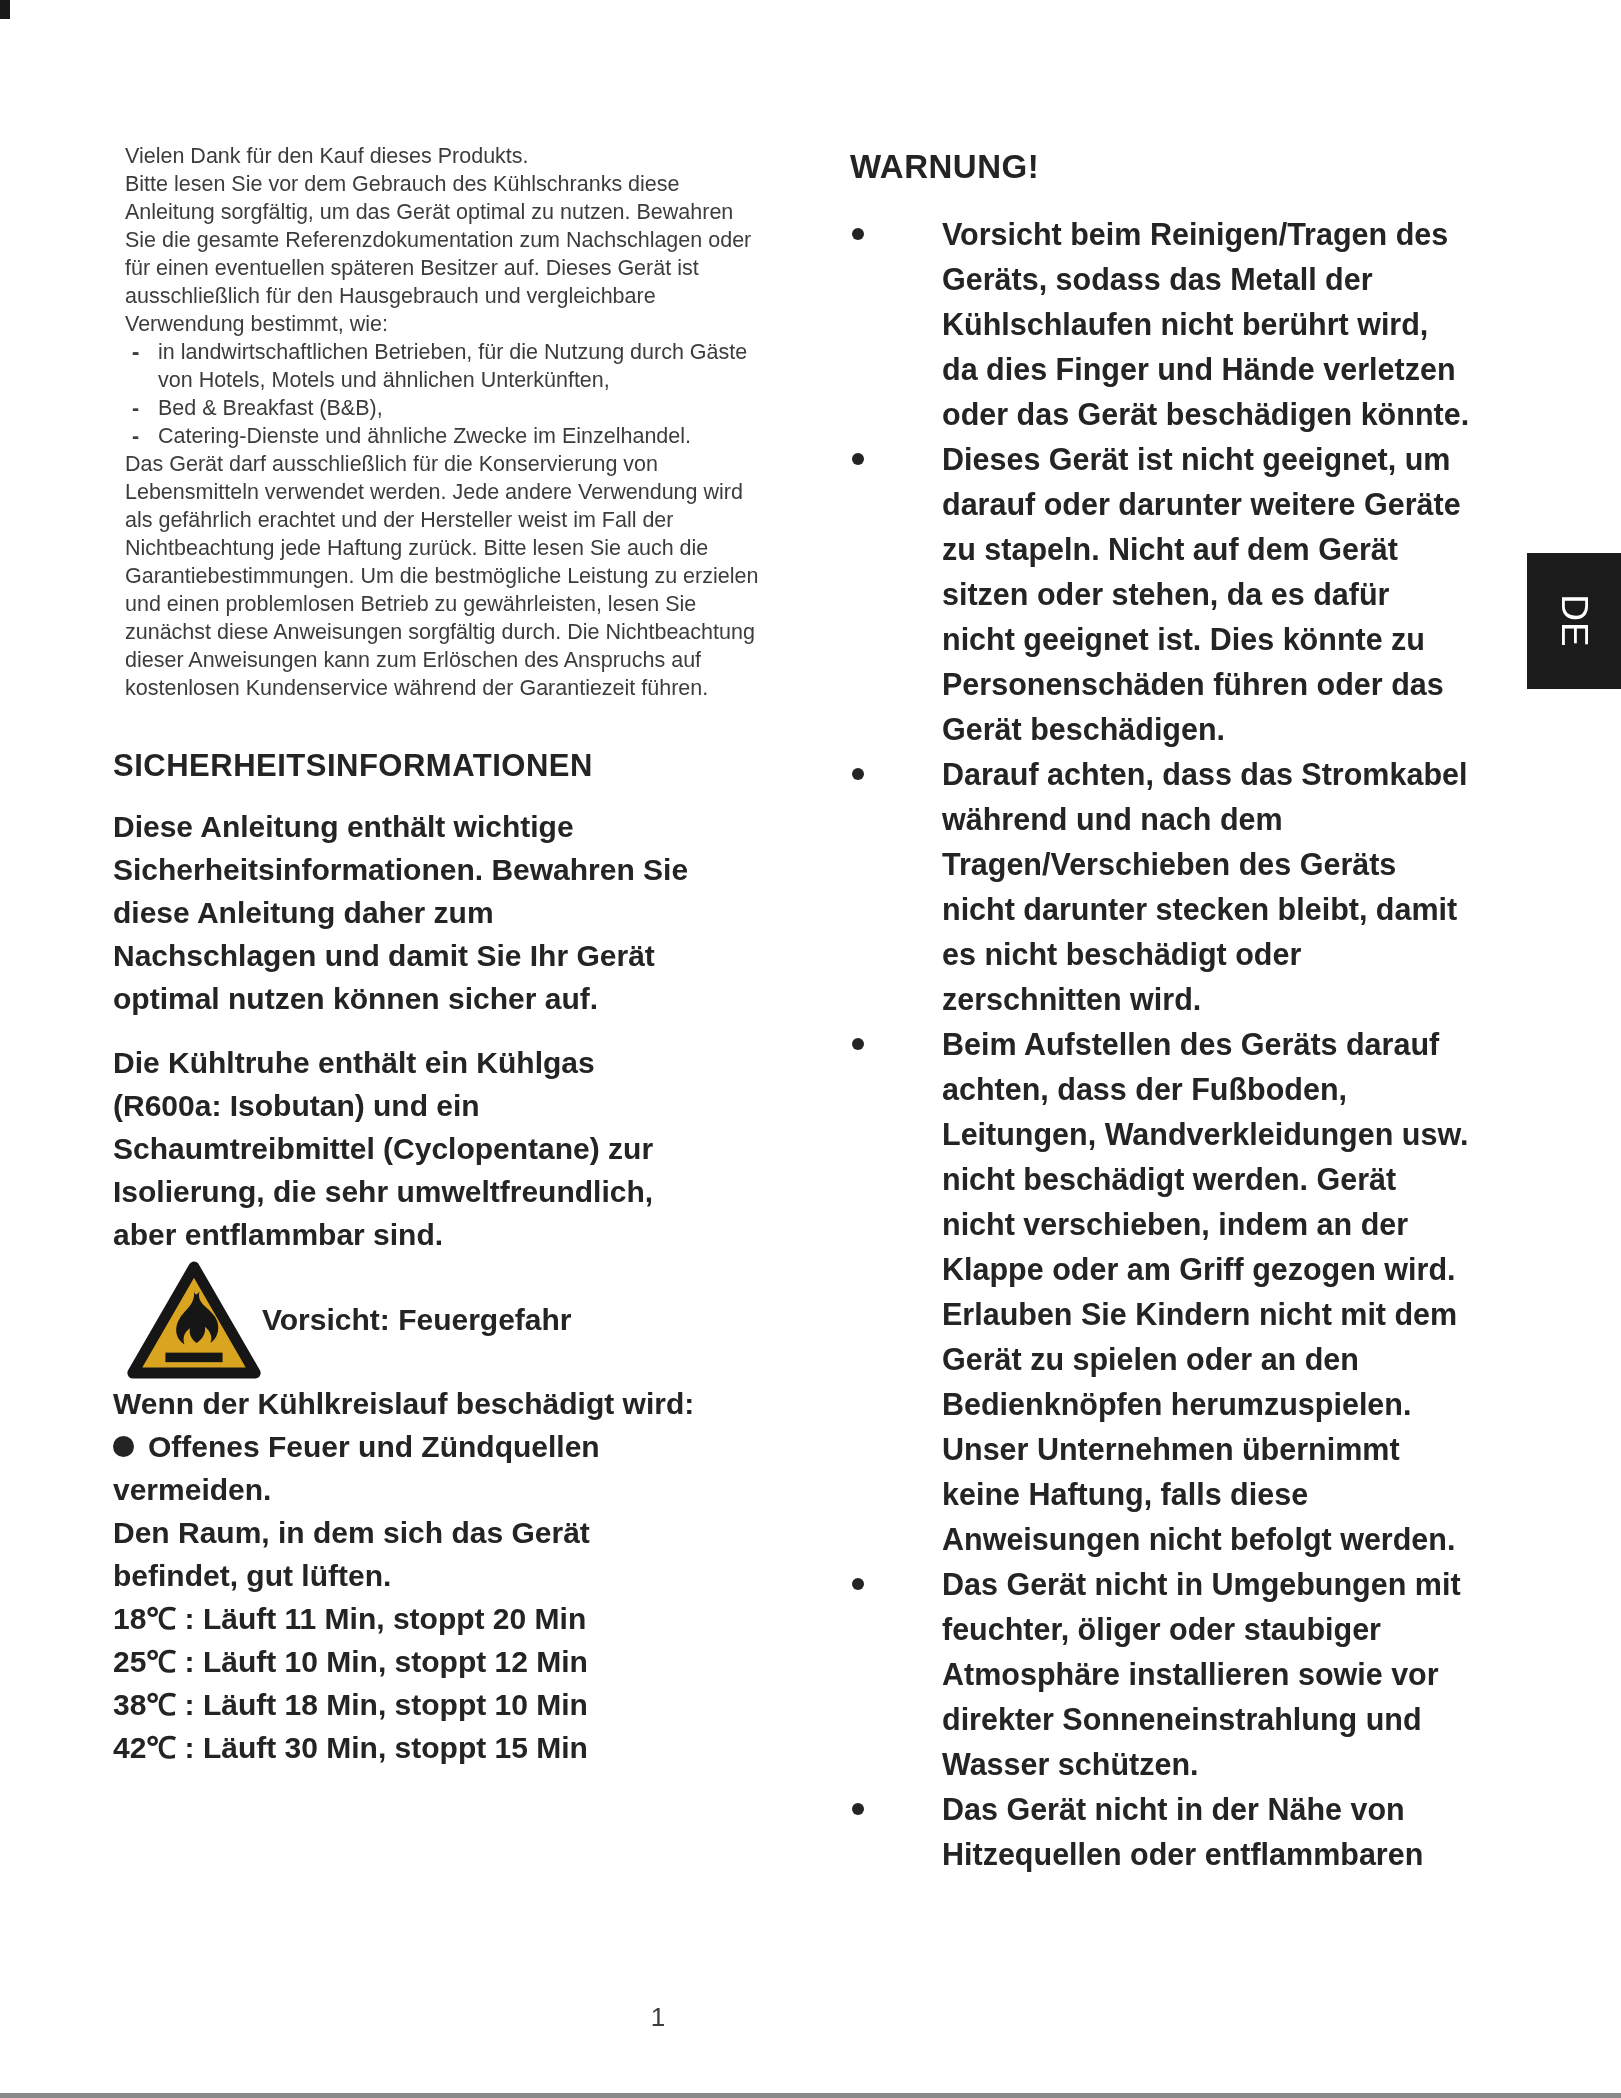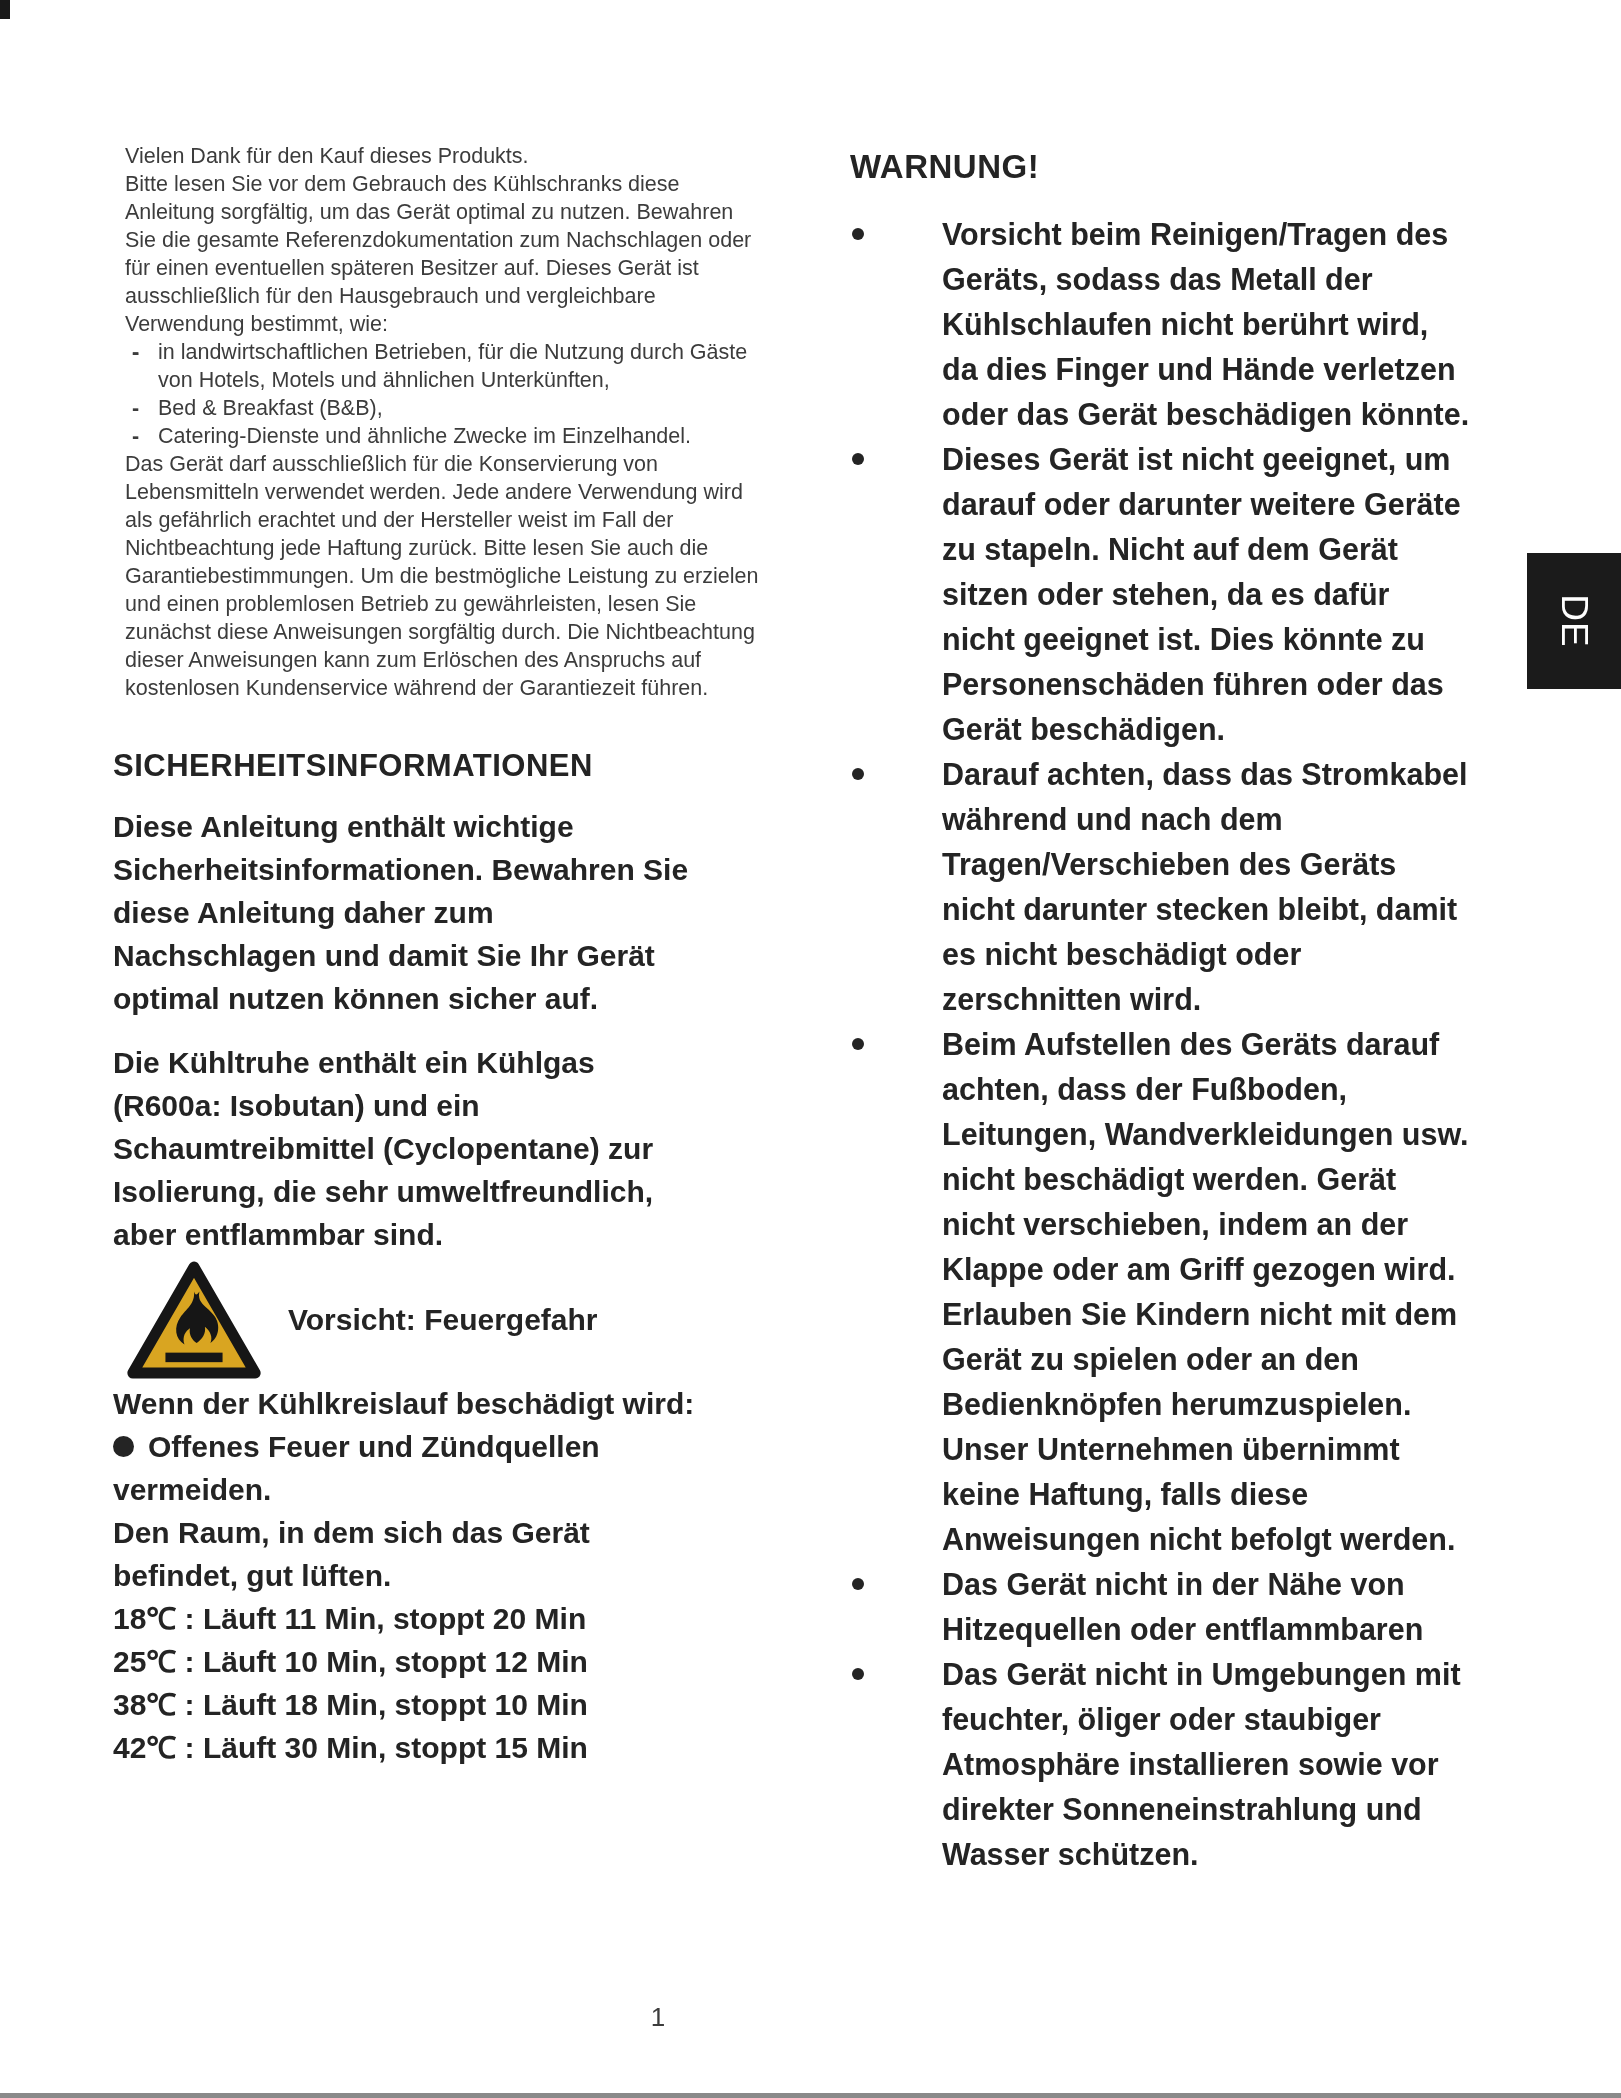--- a/index.html
+++ b/index.html
@@ -9,21 +9,21 @@
 
   
   .col-left{position:absolute;left:113px;top:142px;width:650px;color:#3c3c3c;}
   .intro{font-size:21.5px;line-height:28px;margin-left:12px;}
   .intro p{margin:0;}
   .dash-list{margin:0;}
   .dash-item{position:relative;padding-left:33px;}
   .dash-marker{position:absolute;left:7px;top:0;font-weight:bold;}
   .safety-heading{margin-top:46px;font-size:31px;font-weight:bold;color:#242424;letter-spacing:.5px;}
   .bold-para{margin-top:21px;font-size:30px;font-weight:bold;line-height:43px;color:#242424;width:585px;}
-  .fire-row{margin-top:2px;margin-left:13px;display:flex;align-items:center;gap:26px;}
+  .fire-row{margin-top:2px;margin-left:13px;display:flex;align-items:center;}
   .fire-label{font-size:30px;font-weight:bold;color:#242424;}
   .damage-block{font-size:30px;font-weight:bold;line-height:43px;color:#242424;width:585px;}
   .damage-block div{margin:0;}
   .big-dot{display:inline-block;width:21px;height:21px;border-radius:50%;background:#242424;
            margin-right:14px;vertical-align:baseline;}
 
   
   .col-right{position:absolute;left:850px;top:148px;width:620px;color:#242424;}
   .warning-heading{font-size:33px;font-weight:bold;letter-spacing:.5px;}
   .warning-list{margin-top:26px;}
@@ -121,27 +121,27 @@
       <div class="warning-item">
         <span class="warning-marker">
             <span class="warning-dot"></span>
           </span>
         <div class="warning-text">Beim Aufstellen des Geräts darauf achten, dass der Fußboden, Leitungen, Wandverkleidungen usw. nicht beschädigt werden. Gerät nicht verschieben, indem an der Klappe oder am Griff gezogen wird. Erlauben Sie Kindern nicht mit dem Gerät zu spielen oder an den Bedienknöpfen herumzuspielen. Unser Unternehmen übernimmt keine Haftung, falls diese Anweisungen nicht befolgt werden.</div>
       </div>
       <div class="warning-item">
         <span class="warning-marker">
             <span class="warning-dot"></span>
           </span>
-        <div class="warning-text">Das Gerät nicht in der Nähe von Hitzequellen oder entflammbaren</div>
+        <div class="warning-text">Das Gerät nicht in Umgebungen mit feuchter, öliger oder staubiger Atmosphäre installieren sowie vor direkter Sonneneinstrahlung und Wasser schützen.</div>
       </div>
       <div class="warning-item">
         <span class="warning-marker">
             <span class="warning-dot"></span>
           </span>
-        <div class="warning-text">Das Gerät nicht in Umgebungen mit feuchter, öliger oder staubiger Atmosphäre installieren sowie vor direkter Sonneneinstrahlung und Wasser schützen.</div>
+        <div class="warning-text">Das Gerät nicht in der Nähe von Hitzequellen oder entflammbaren</div>
       </div>
     </div>
   </div>
 
   <div class="lang-tab">
     <span>DE</span>
   </div>
 
   <div class="page-number">1</div>
   <div class="footer-bar"></div>

